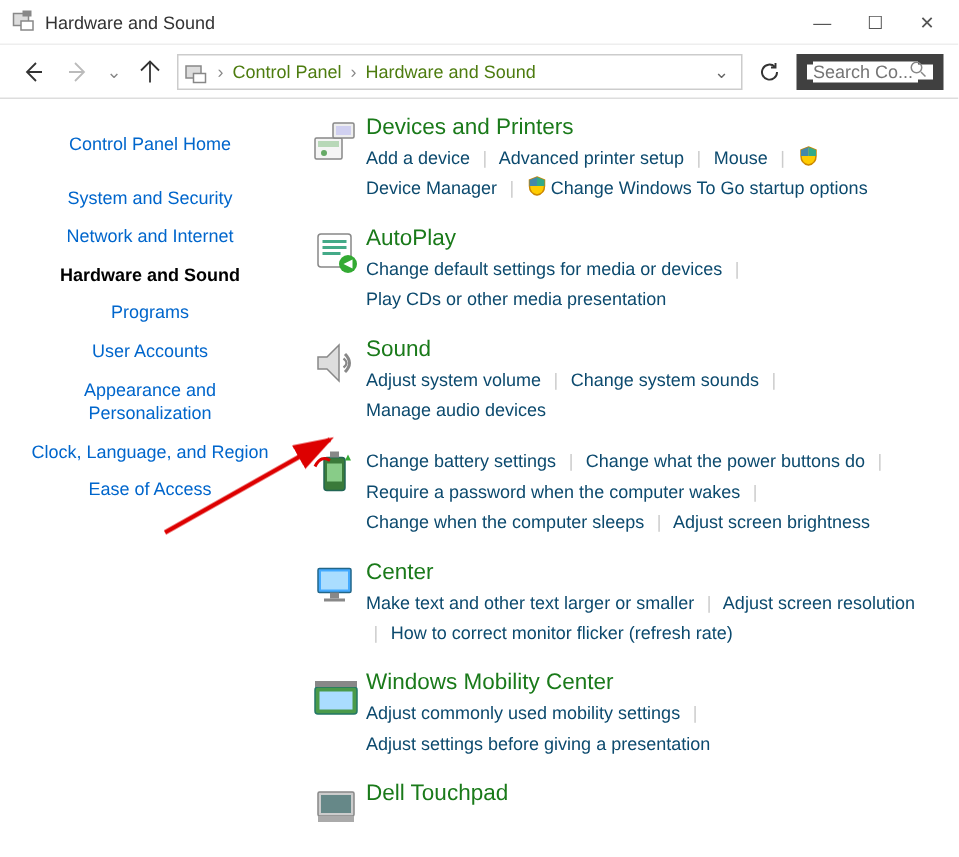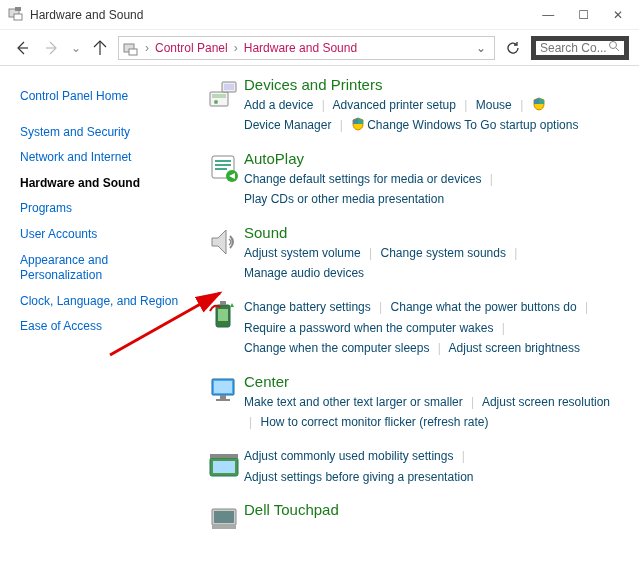--- a/index.html
+++ b/index.html
@@ -6,29 +6,29 @@
 body{font-family:"Segoe UI",Tahoma,sans-serif;font-size:12px;background:#fff;color:#000;width:639px;height:571px;overflow:hidden;position:relative}
 .titlebar{height:30px;display:flex;align-items:center;padding:0 8px;border-bottom:1px solid #eee}
 .titlebar .title{flex:1;margin-left:6px;color:#333}
 .titlebar .winbtns{display:flex;gap:24px;padding-right:8px;color:#555;font-family:sans-serif}
 .winbtn{cursor:pointer}
 .navbar{height:36px;display:flex;align-items:center;padding:0 10px;border-bottom:1px solid #ddd;gap:6px}
 .navarrow{width:24px;height:24px;display:inline-flex;align-items:center;justify-content:center;color:#888}
 .navarrow.enabled{color:#333}
 .breadcrumbs{flex:1;display:flex;align-items:center;border:1px solid #ccc;height:24px;padding:0 4px;gap:4px;overflow:hidden}
 .bc-icon{width:16px;height:16px;display:inline-block}
-.bc-text{color:#be185d}
+.bc-text{color:#4d7c0f}
 .bc-chevron{color:#888;padding:0 2px}
 .bc-drop{color:#666;margin-left:auto;padding-right:4px}
 .refresh{width:24px;height:24px;display:inline-flex;align-items:center;justify-content:center;color:#333}
-.searchbox{width:98px;height:24px;border:5px solid #404040;display:flex;align-items:center;padding:0 4px;position:relative}
+.searchbox{width:98px;height:24px;border:7px solid #404040;display:flex;align-items:center;padding:0 4px;position:relative}
 .searchbox input{border:none;outline:none;width:70px;font-size:12px;color:#555}
 .searchbox .sicon{position:absolute;right:4px;color:#888}
 .body{display:flex;height:calc(571px - 30px - 36px);overflow:hidden}
-.sidebar{width:200px;padding:18px 16px;}
+.sidebar{width:200px;padding:18px 16px;text-align:center;}
 .sidebar a{display:block;color:#0066cc;text-decoration:none;padding:5px 4px;line-height:1.3}
 .sidebar a.active{font-weight:bold;color:#000}
 .content{flex:1;padding:10px 20px 21px 4px;overflow-y:auto}
 .section{display:flex;margin-bottom:14px}
 .section .ico{width:40px;flex-shrink:0;display:flex;justify-content:center;padding-top:2px}
 .section .ico svg{width:32px;height:32px}
 .section .info{flex:1}
 .section .heading{color:#1a7a1a;font-size:15px;margin-bottom:2px;cursor:pointer}
 .section .links{line-height:1.7}
 .section .links a{color:#0c4a6e;text-decoration:none;white-space:nowrap}
@@ -200,20 +200,21 @@
       </div>
       <div class="section">
         <div class="ico">
           <svg viewBox="0 0 32 32">
             <rect x="2" y="10" width="28" height="18" rx="2" fill="#4a9a4a" stroke="#276"></rect>
             <rect x="5" y="13" width="22" height="12" fill="#adf"></rect>
             <rect x="2" y="6" width="28" height="4" fill="#888"></rect>
           </svg>
         </div>
         <div class="info">
+          <div class="heading">Windows Mobility Center</div>
           <div class="links"><a href="#">Adjust commonly used mobility settings</a> <span class="sep">|</span> <a href="#">Adjust settings before giving a presentation</a> </div>
         </div>
       </div>
       <div class="section">
         <div class="ico">
           <svg viewBox="0 0 32 32">
             <rect x="4" y="6" width="24" height="16" rx="1" fill="#ccc" stroke="#888"></rect>
             <rect x="6" y="8" width="20" height="12" fill="#688"></rect>
             <rect x="4" y="22" width="24" height="4" fill="#aaa"></rect>
           </svg>

